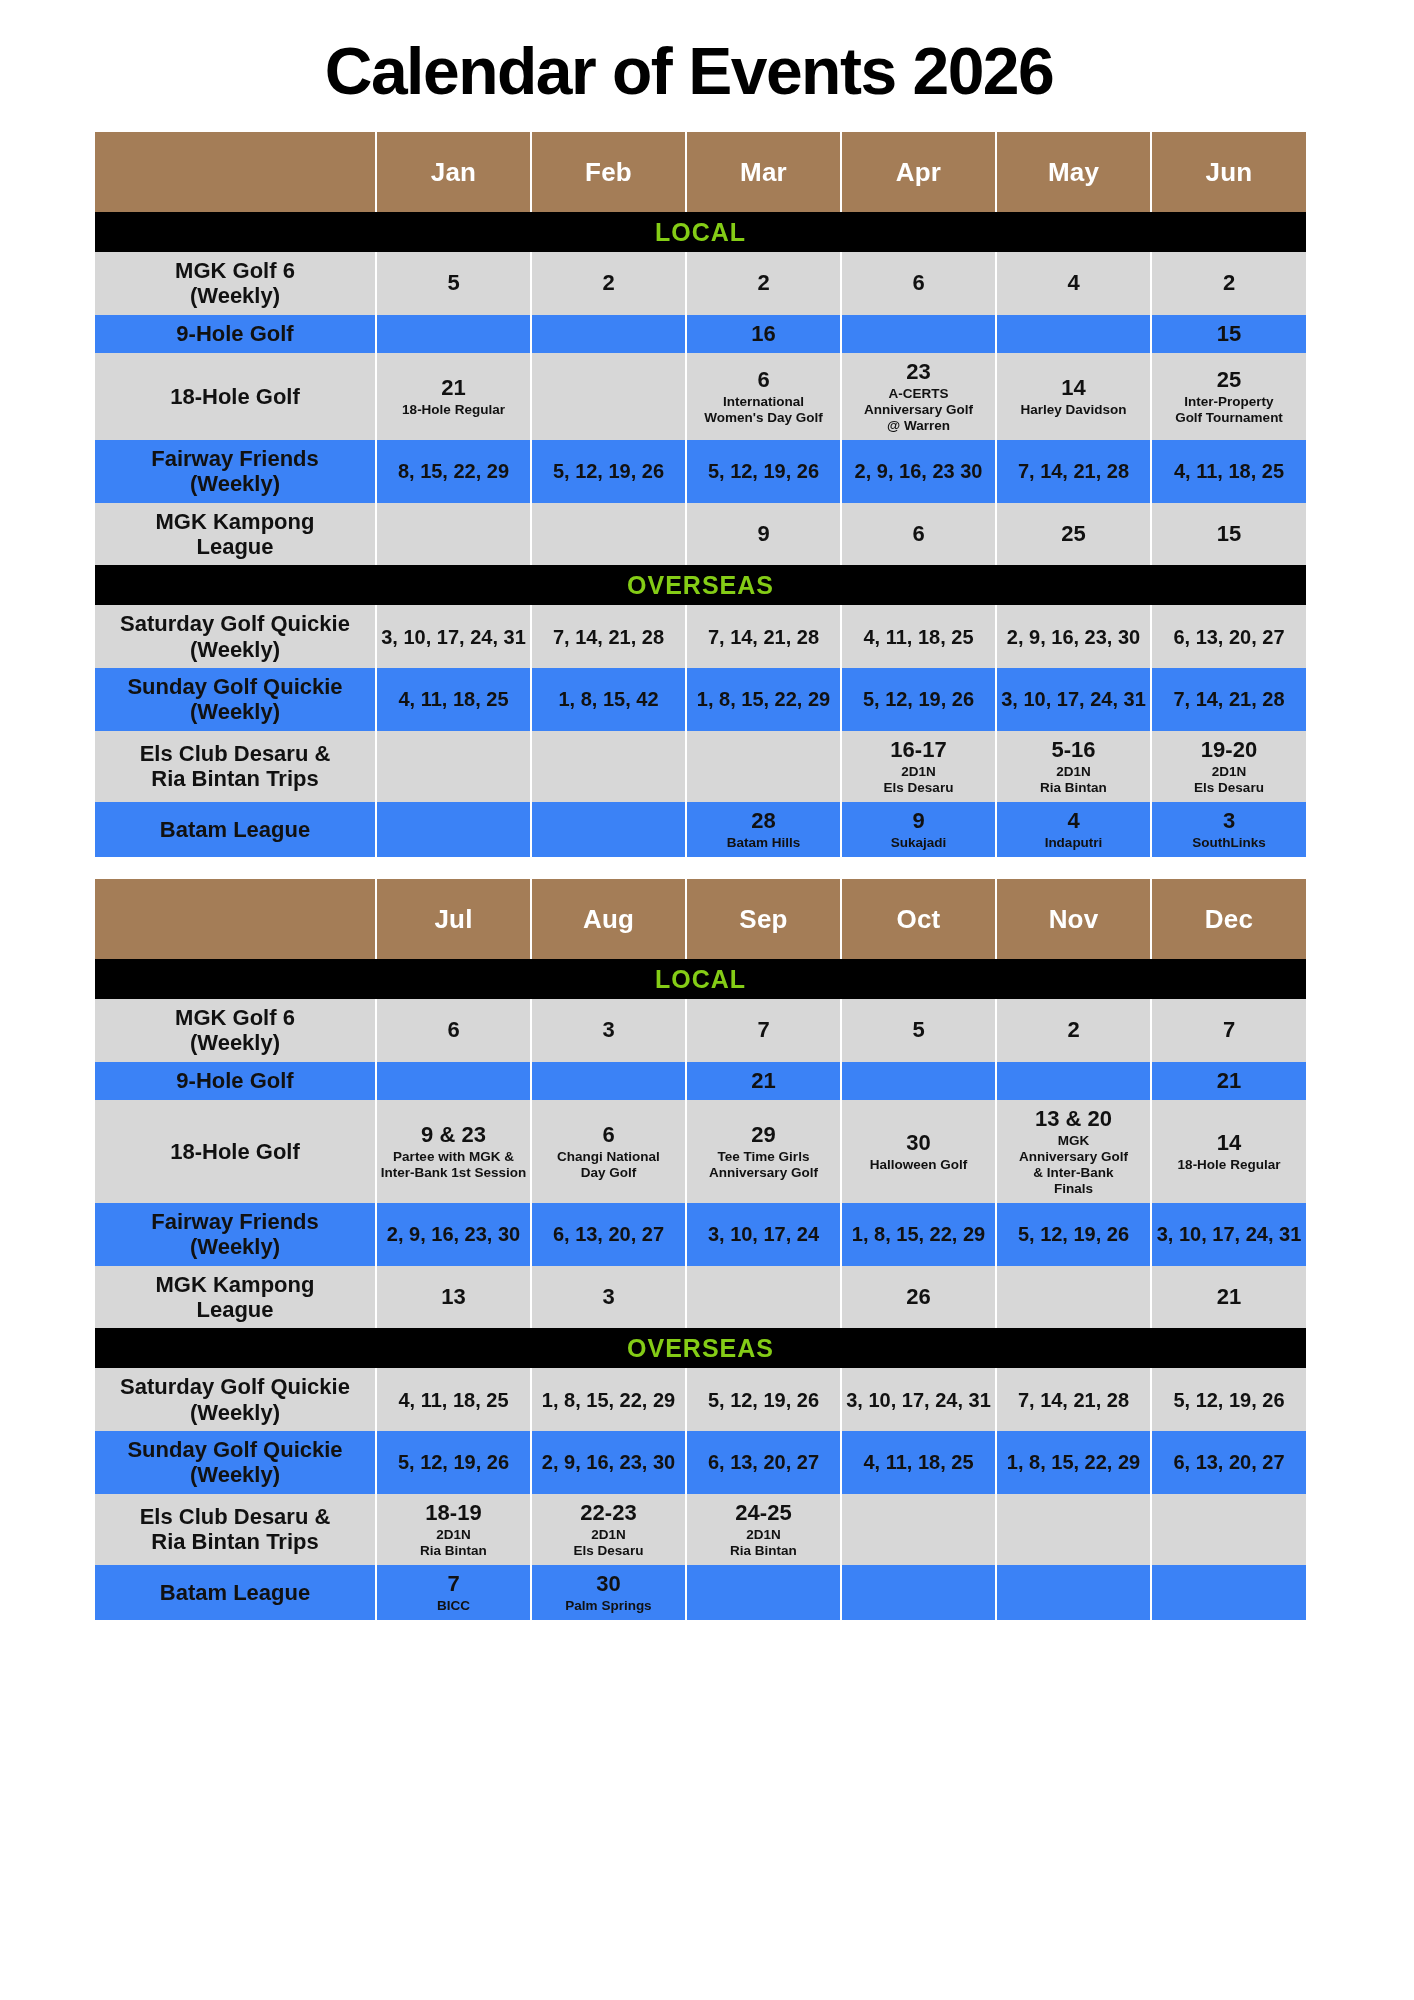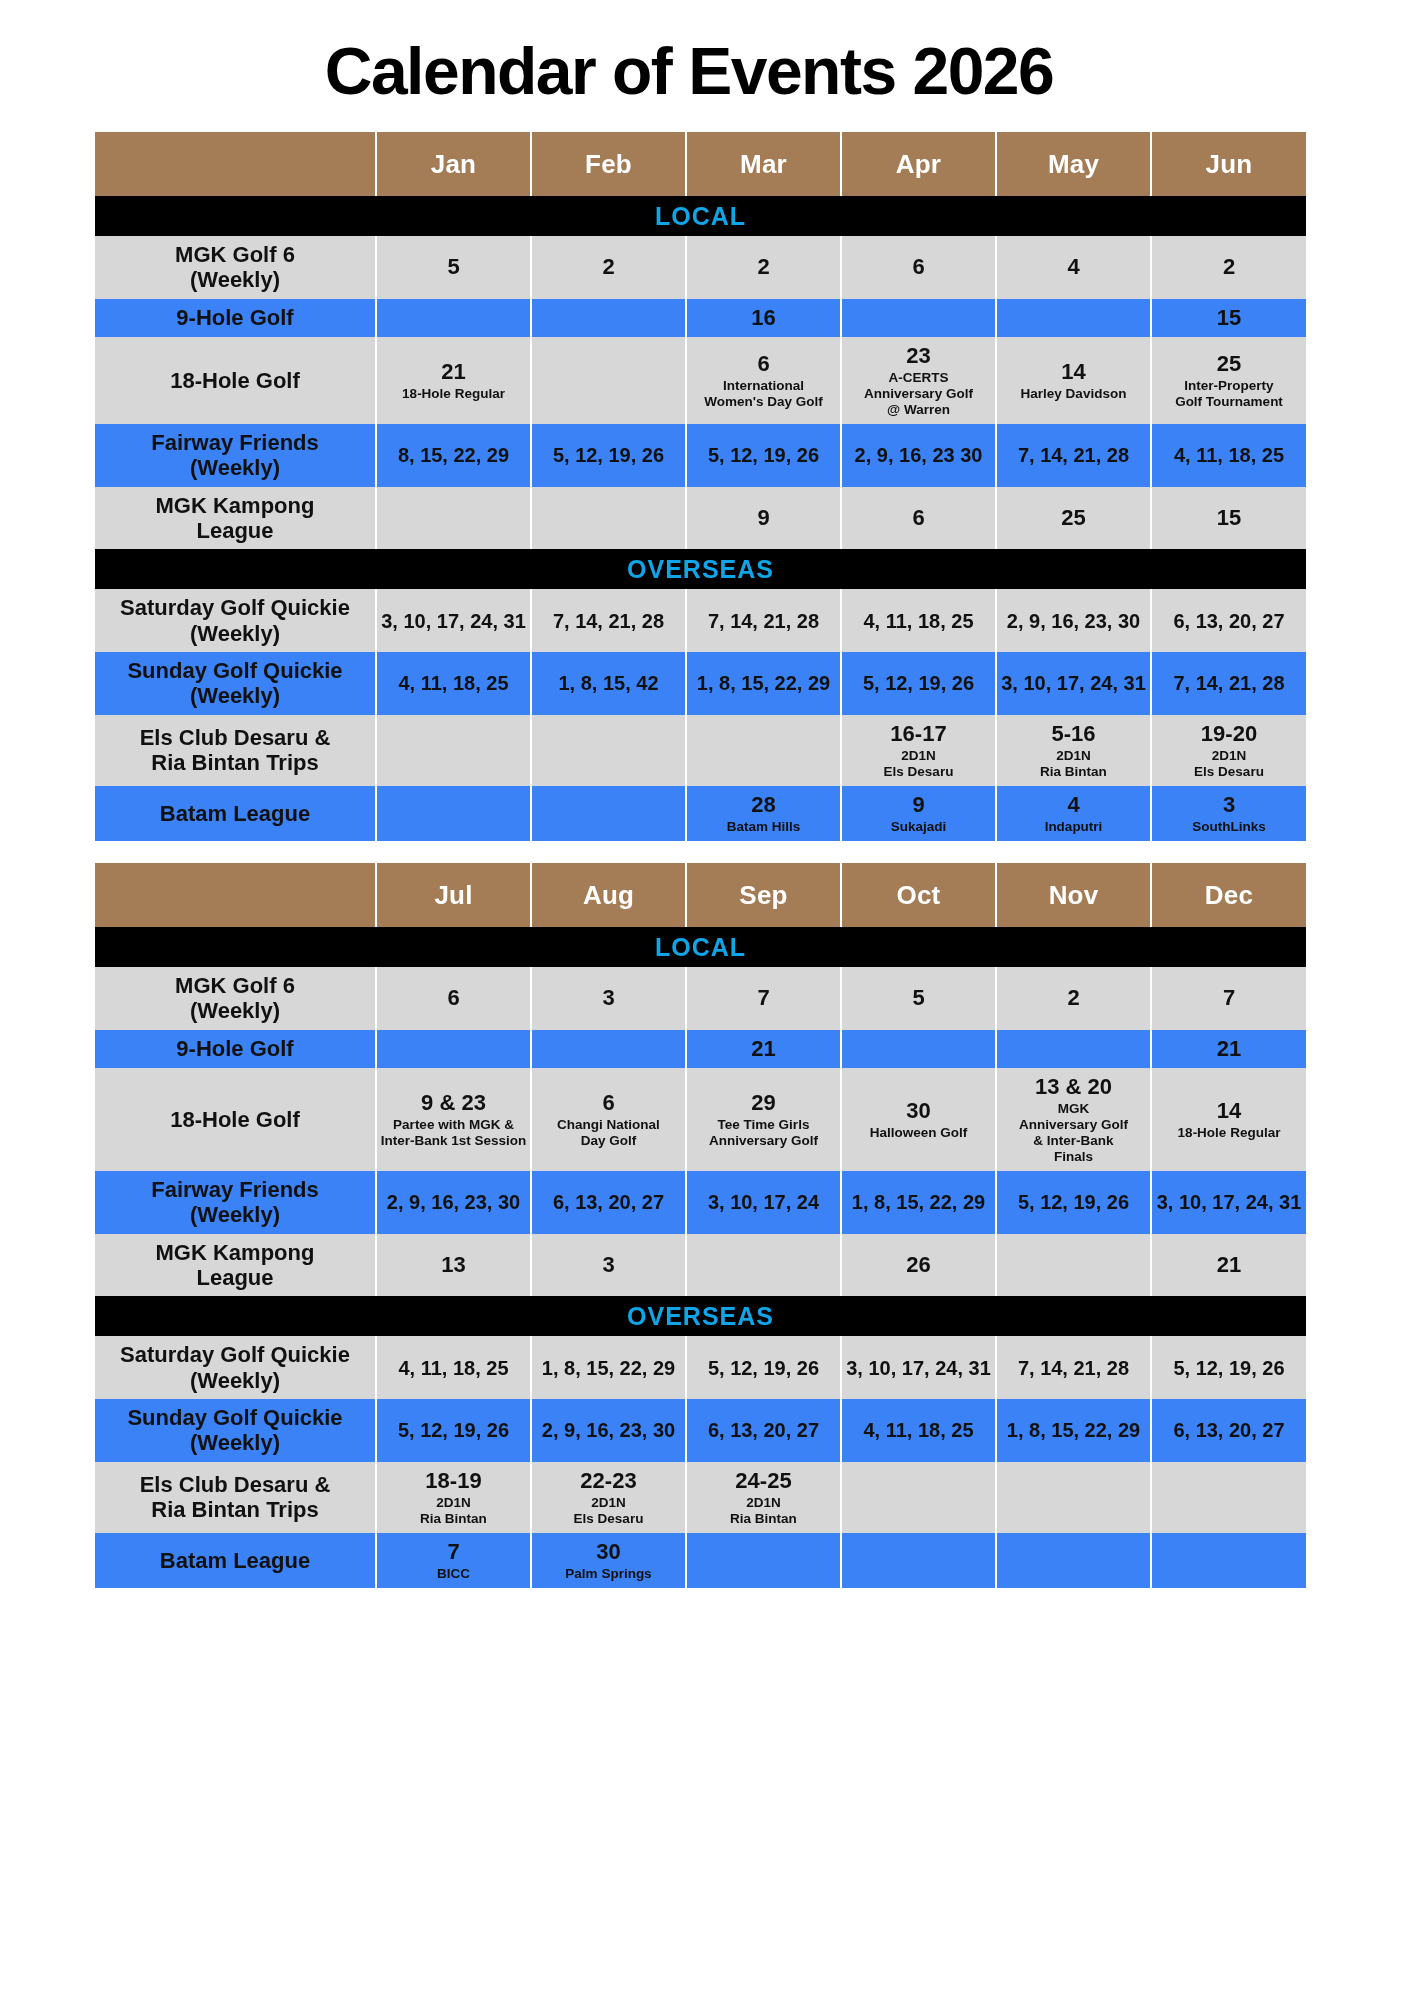--- a/index.html
+++ b/index.html
@@ -75,32 +75,32 @@
   .cal-table.second { margin-top: 22px; border-radius: 18px; }
 
   .cal-table col.label-col { width: 281px; }
   .cal-table col.m-col { width: 155px; }
 
   .hdr-row th {
     background: #a47d57;
     color: #ffffff;
     font-size: 26px;
     font-weight: 800;
-    height: 64px;
+    height: 80px;
     text-align: center;
     border-right: 2px solid #ffffff;
     vertical-align: middle;
     letter-spacing: 0.2px;
   }
   .hdr-row th:last-child { border-right: none; }
   .hdr-row th.blank { background: #a47d57; }
 
   .section-row td {
     background: #000000;
-    color: #0ea5e9;
+    color: #84cc16;
     font-size: 25px;
     font-weight: 800;
     text-align: center;
     height: 40px;
     letter-spacing: 1px;
     padding: 0;
   }
 
   .data-row td {
     text-align: center;

